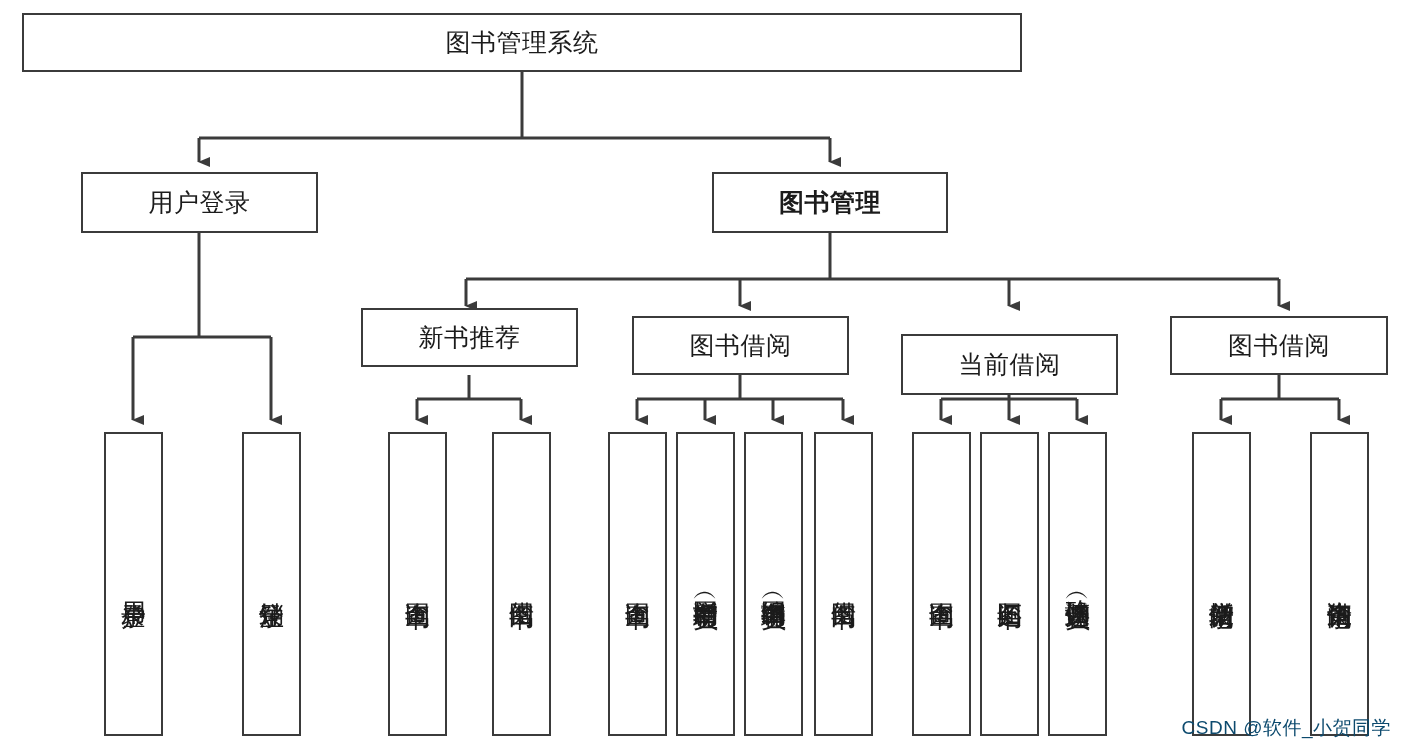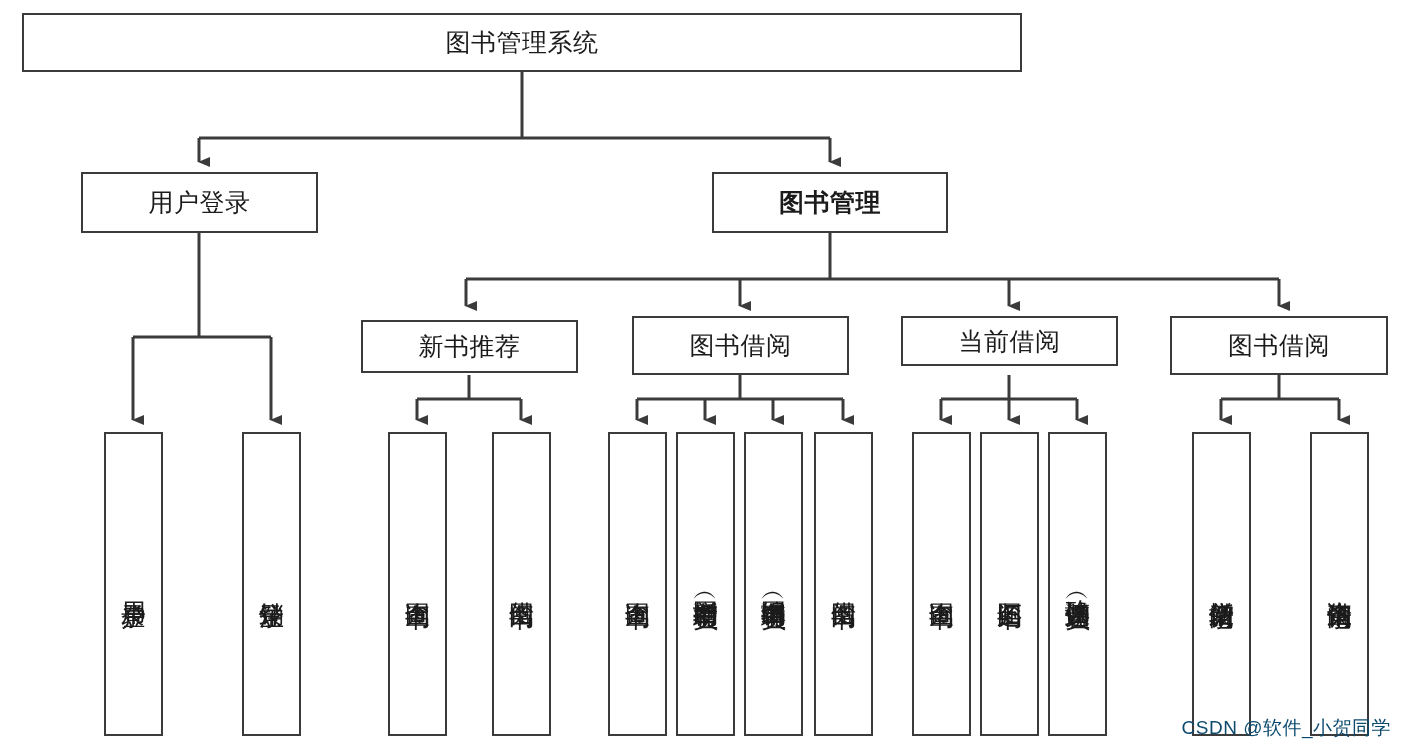--- a/index.html
+++ b/index.html
@@ -130,27 +130,27 @@
     <span class="lbl">图书管理系统</span>
   </div>
 
   <div class="node horiz" style="left:81px; top:172px; width:237px; height:61px;">
     <span class="lbl">用户登录</span>
   </div>
   <div class="node horiz" style="left:712px; top:172px; width:236px; height:61px;font-weight:bold;">
     <span class="lbl">图书管理</span>
   </div>
 
-  <div class="node horiz" style="left:361px; top:320px; width:217px; height:53px;">
+  <div class="node horiz" style="left:361px; top:308px; width:217px; height:59px;">
     <span class="lbl">新书推荐</span>
   </div>
   <div class="node horiz" style="left:632px; top:316px; width:217px; height:59px;">
     <span class="lbl">图书借阅</span>
   </div>
-  <div class="node horiz" style="left:901px; top:316px; width:217px; height:50px;font-family:Liberation Serif, serif;">
+  <div class="node horiz" style="left:901px; top:334px; width:217px; height:61px;font-family:Liberation Serif, serif;">
     <span class="lbl">当前借阅</span>
   </div>
   <div class="node horiz" style="left:1170px; top:316px; width:218px; height:59px;">
     <span class="lbl">图书借阅</span>
   </div>
 
   <div class="node vert" style="left:104px; top:432px; width:59px; height:304px;">
     <span class="lbl">用户登录</span>
   </div>
   <div class="node vert" style="left:242px; top:432px; width:59px; height:304px;">

